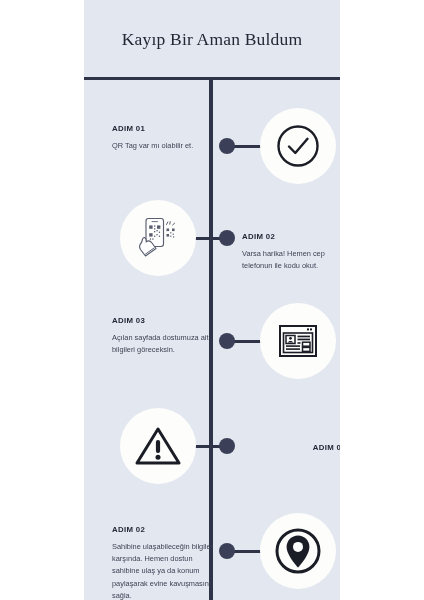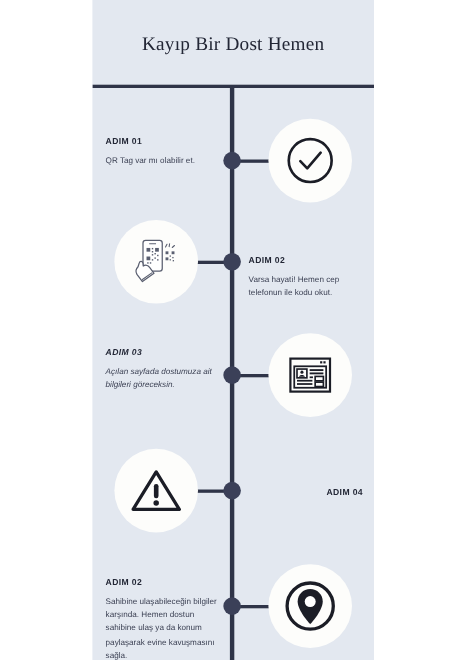--- a/index.html
+++ b/index.html
@@ -61,21 +61,21 @@
     left: 125px;
     top: 79px;
     width: 3.5px;
     height: 521px;
     background: #2f3448;
   }
 
   
   .step {
     position: absolute;
-    left: 0;
+    left: 16px;
     width: 308px;
   }
 
   .node {
     position: absolute;
     left: 119px;
     width: 16px;
     height: 16px;
     border-radius: 50%;
     background: #3b4058;
@@ -129,21 +129,21 @@
   }
 
   svg { display: block; }
 </style>
 </head>
 <body>
 
 <div id="infographic">
 
   <div class="header">
-    <div class="title-line">Kayıp Bir Dost Hemen</div>
+    <div class="title-line">Kayıp Bir Aman Buldum</div>
   </div>
   <div class="header-rule"></div>
 
   <div class="spine"></div>
 
   <div class="step" style="top:108px; height:80px;">
     <div class="connector to-right" style="top:37px;"></div>
     <div class="node" style="top:30px;"></div>
 
     <div class="bubble right" style="top:0px;">
@@ -207,21 +207,21 @@
           <path d="M8.5 29.5 C6.5 31.5 6 34 7.5 36.5 L12.5 43 L23 35.5 L19 30
                    C17.5 28 15 27.5 13.2 28.8 L13 26.5 C12.8 24.2 10.2 23.8 9.6 26
                    L8.5 29.5 Z" fill="#ffffff" stroke="#5a5f70" stroke-width="1.15" stroke-linejoin="round"></path>
           <path d="M12.2 41.3 L21.3 34.8" fill="none" stroke="#5a5f70" stroke-width="1"></path>
         </svg>
       </span>
     </div>
 
     <div class="txt right" style="top:13px;">
       <p class="step-label">ADIM 02</p>
-      <p class="step-desc">Varsa hayati! Hemen cep telefonun ile kodu okut.</p>
+      <p class="step-desc">Varsa harika! Hemen cep telefonun ile kodu okut.</p>
     </div>
   </div>
 
   <div class="step" style="top:303px; height:80px;">
     <div class="connector to-right" style="top:37px;"></div>
     <div class="node" style="top:30px;"></div>
 
     <div class="bubble right" style="top:0px;">
       <span>
         <svg width="48" height="48" viewBox="0 0 48 48">
@@ -244,21 +244,21 @@
           <rect x="28.5" y="30.4" width="7.5" height="4" fill="none" stroke="#1b1d26" stroke-width="1.5"></rect>
 
           <rect x="12" y="28.3" width="14" height="1.6" fill="#1b1d26"></rect>
           <rect x="12" y="31.3" width="14" height="1.6" fill="#1b1d26"></rect>
           <rect x="12" y="28.3" width="0" height="0" fill="#1b1d26"></rect>
           <rect x="23.5" y="25.2" width="3" height="1.6" fill="#1b1d26"></rect>
         </svg>
       </span>
     </div>
 
-    <div class="txt left" style="top:13px;font-style:italic;">
+    <div class="txt left" style="top:13px;">
       <p class="step-label">ADIM 03</p>
       <p class="step-desc">Açılan sayfada dostumuza ait bilgileri göreceksin.</p>
     </div>
   </div>
 
   <div class="step" style="top:408px; height:84px;">
     <div class="connector to-left" style="top:37px;"></div>
     <div class="node" style="top:30px;"></div>
 
     <div class="bubble left" style="top:0px;">

